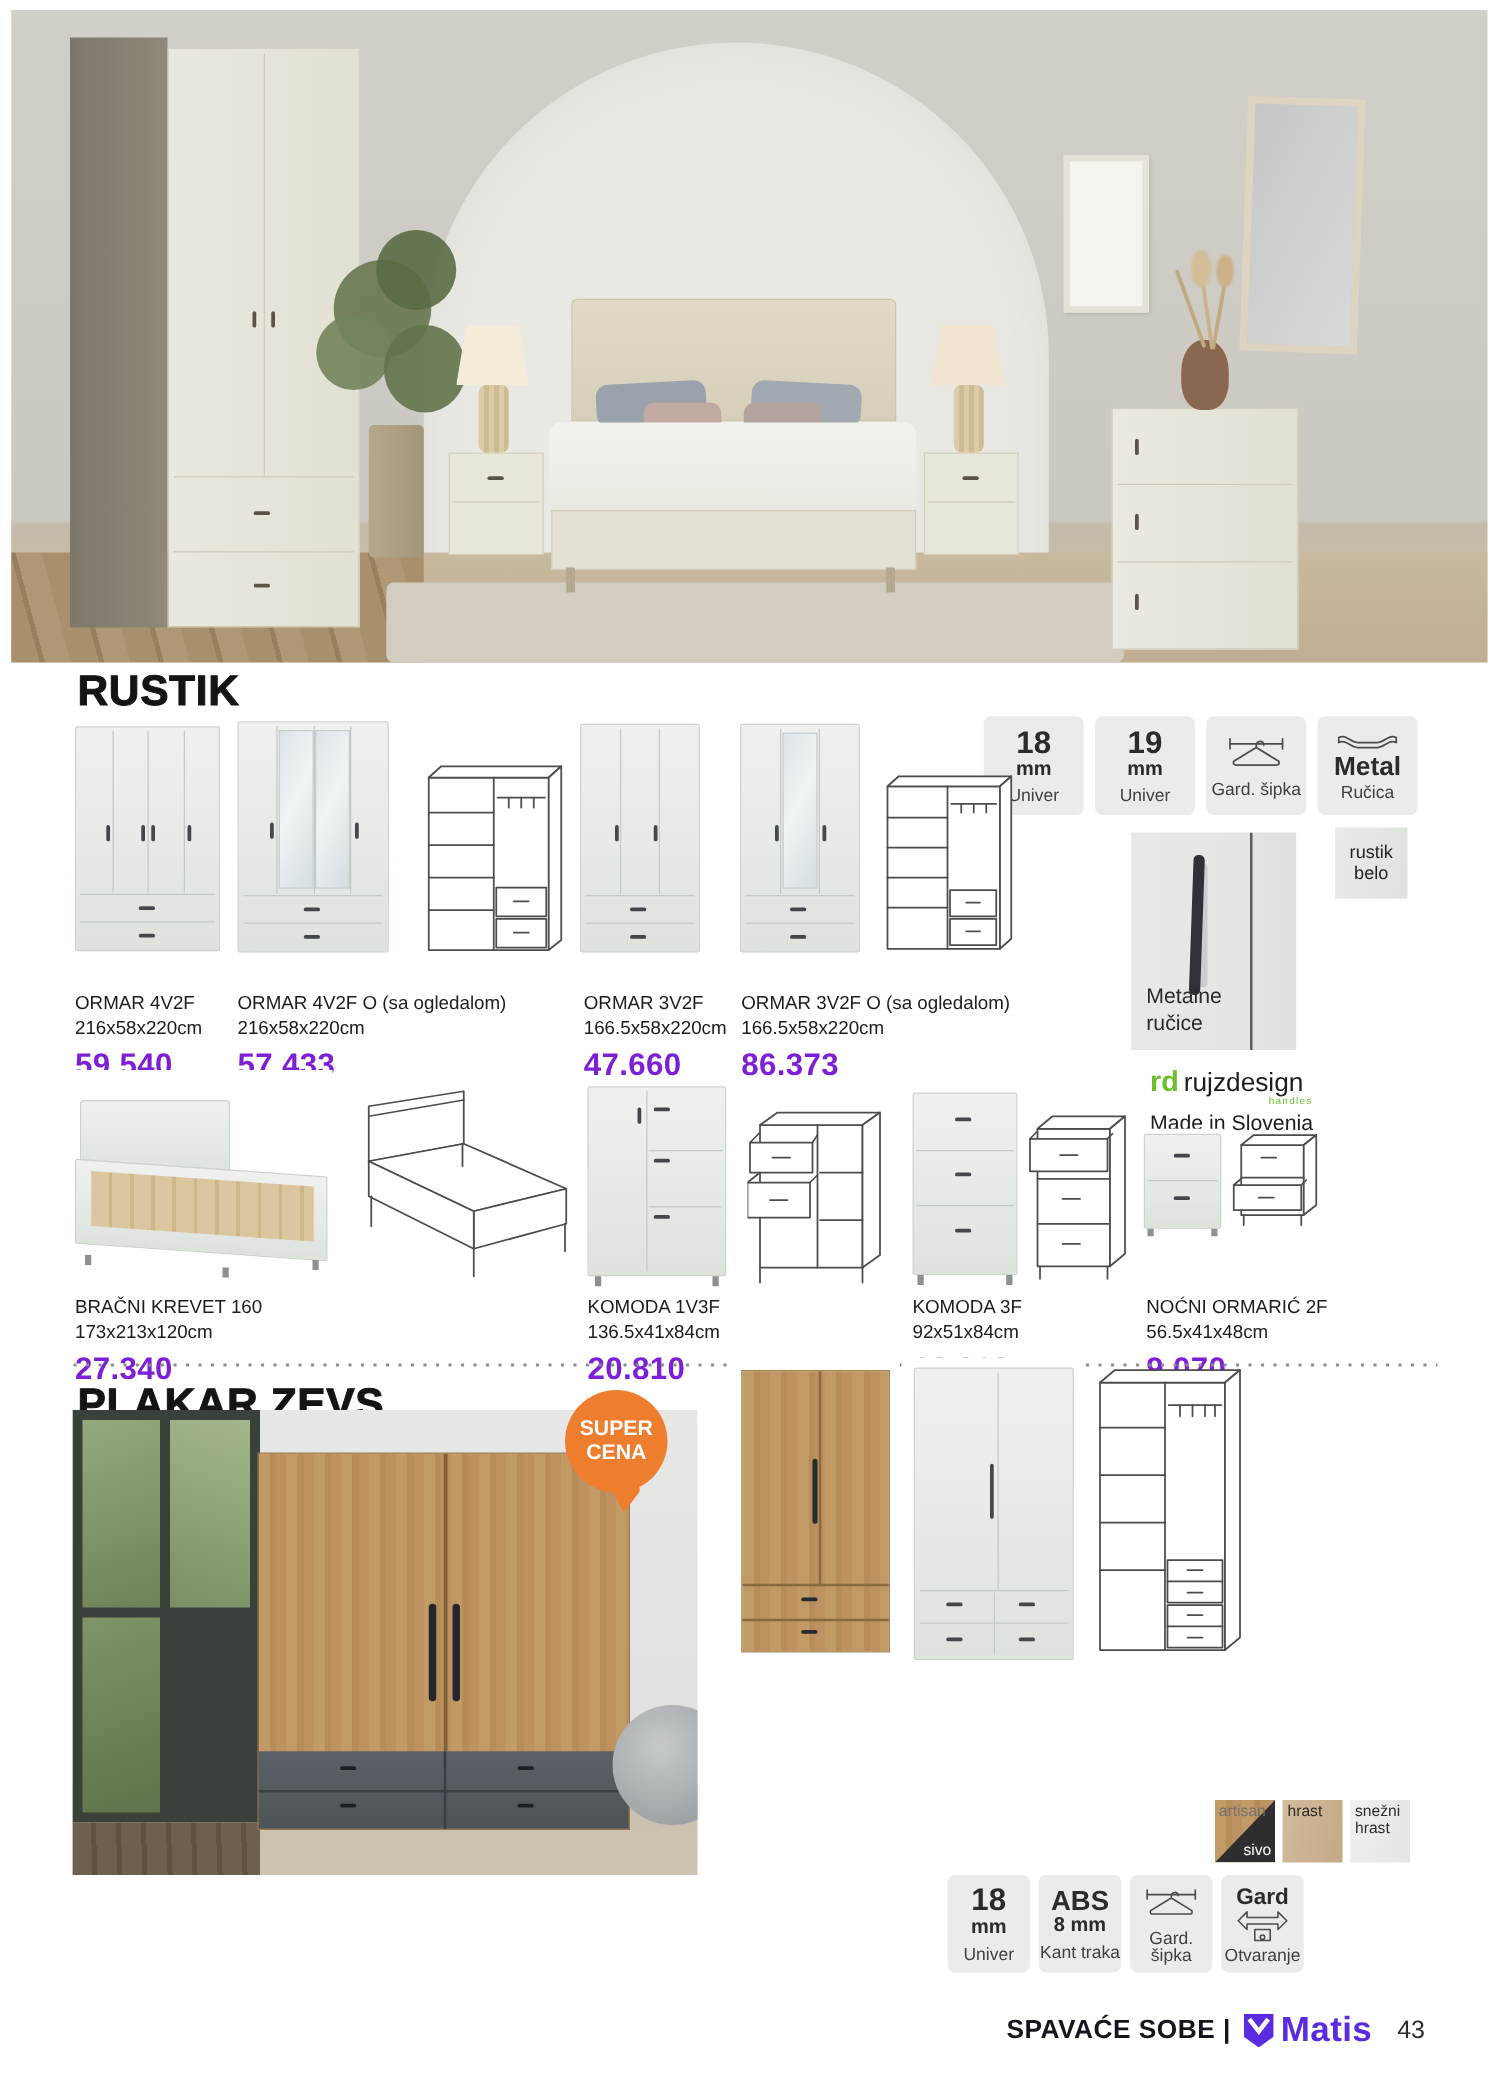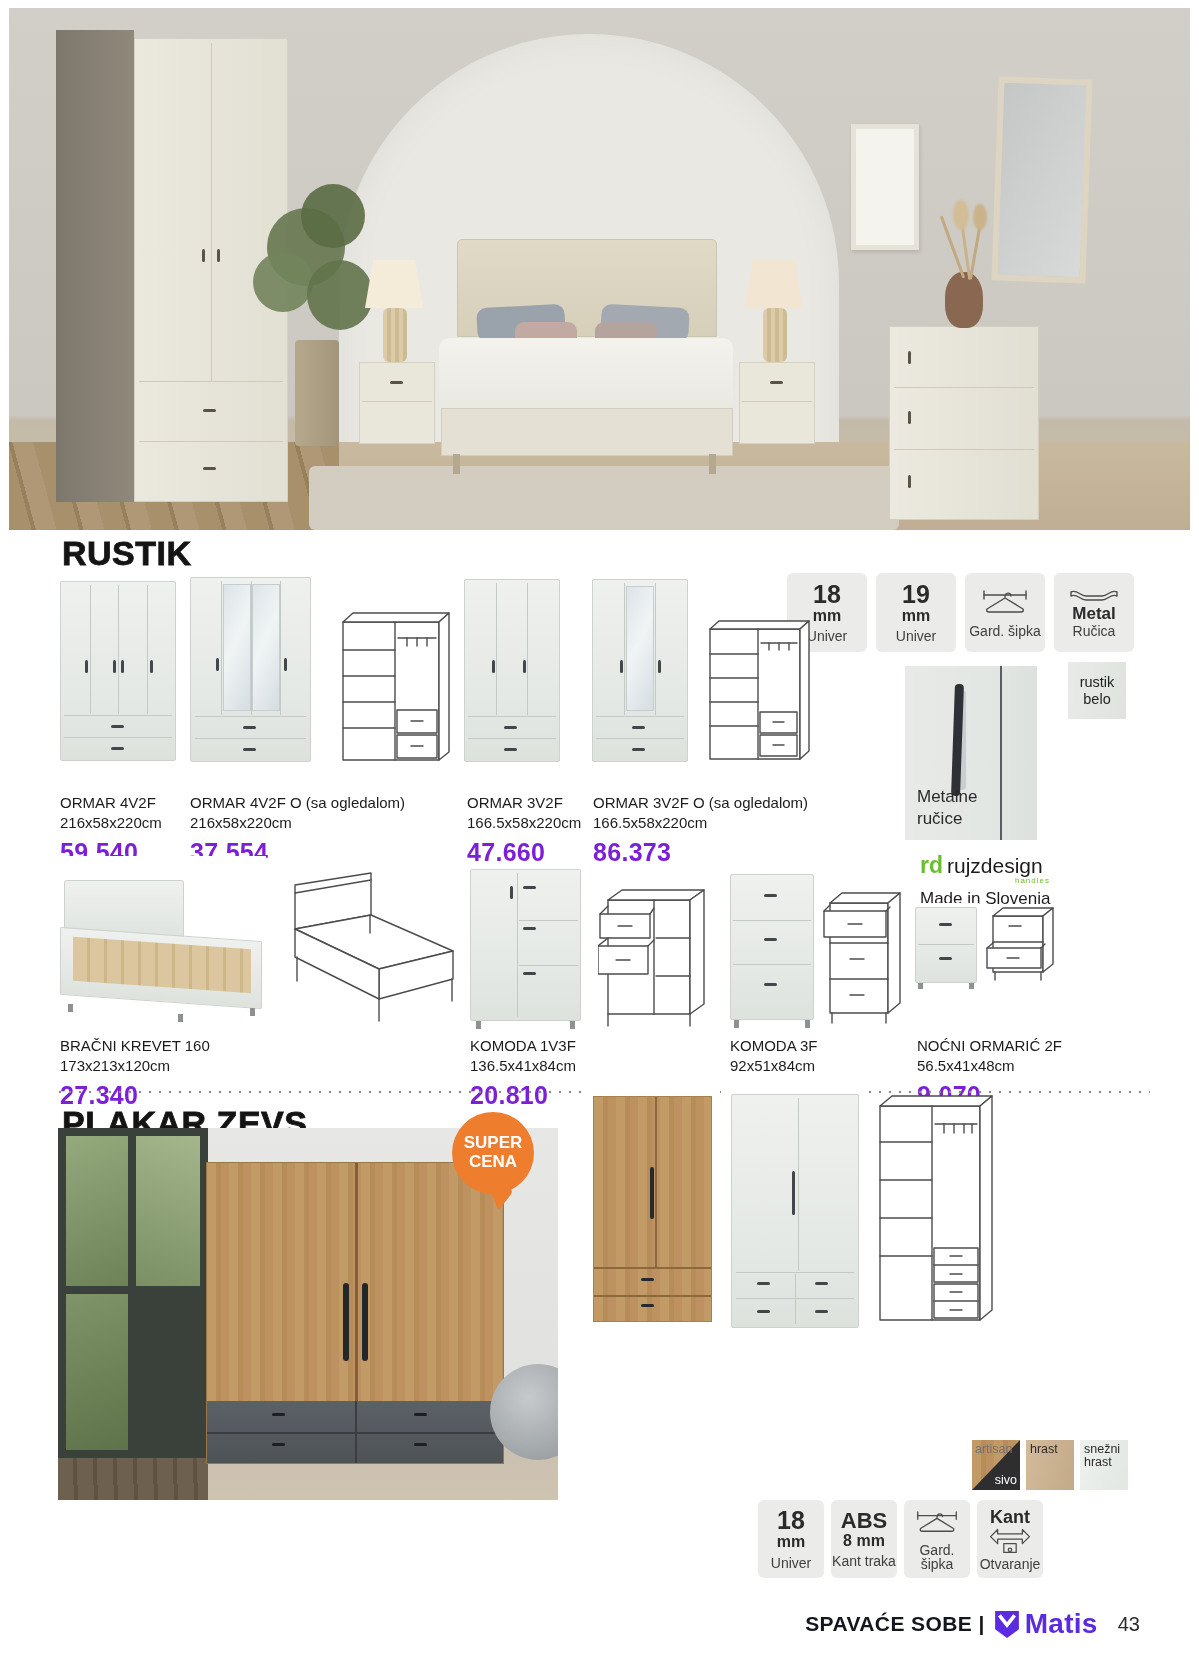--- a/index.html
+++ b/index.html
@@ -155,21 +155,21 @@
         </svg>
       </span>
       <div class="bl">Gard. šipka</div>
     </div>
     <div class="badge" style="width:80px;height:79px;">
       <span>
         <svg class="draw" width="50" height="18" viewBox="0 0 50 18">
           <path d="M2,5 C8,2 11,9 17,9 L33,9 C39,9 42,2 48,5 L48,9 C42,6 39,13 33,13 L17,13 C11,13 8,6 2,9 Z"></path>
         </svg>
       </span>
-      <div class="bv" style="font-size:17px;">Metal</div>
+      <div class="bv" style="font-size:21px;">Metal</div>
       <div class="bl" style="margin-top:2px;">Ručica</div>
     </div>
   </div>
 
   <div class="abs" style="left:1068px;top:662px;width:58px;height:57px;background:linear-gradient(100deg,#e8ebe7,#dfe3de);
               display:flex;flex-direction:column;align-items:center;justify-content:center;font-size:14.5px;color:#222;line-height:1.15;">
     <span>rustik</span>
     <span>belo</span>
   </div>
 
@@ -285,21 +285,21 @@
   </div>
 
   <div class="abs" style="left:60px;top:793px;width:125px;">
     <div class="pname">ORMAR 4V2F</div>
     <div class="pdims">216x58x220cm</div>
     <div class="pprice">59.540</div>
   </div>
   <div class="abs" style="left:190px;top:793px;width:265px;">
     <div class="pname">ORMAR 4V2F O (sa ogledalom)</div>
     <div class="pdims">216x58x220cm</div>
-    <div class="pprice">37.554</div>
+    <div class="pprice">57.433</div>
   </div>
   <div class="abs" style="left:467px;top:793px;width:125px;">
     <div class="pname">ORMAR 3V2F</div>
     <div class="pdims">166.5x58x220cm</div>
     <div class="pprice">47.660</div>
   </div>
   <div class="abs" style="left:593px;top:793px;width:265px;">
     <div class="pname">ORMAR 3V2F O (sa ogledalom)</div>
     <div class="pdims">166.5x58x220cm</div>
     <div class="pprice">86.373</div>
@@ -576,21 +576,21 @@
           <line x1="3" y1="8" x2="45" y2="8"></line>
             <line x1="3" y1="4" x2="3" y2="12"></line>
             <line x1="45" y1="4" x2="45" y2="12"></line>
           <path d="M24,10 c0,-5 6,-5 6,-1"></path>
           <path d="M24,11 L42,22 Q43,25 40,25 L8,25 Q5,25 6,22 Z"></path>
         </svg>
       </span>
       <div class="bl">Gard. šipka</div>
     </div>
     <div class="badge" style="width:66px;height:78px;">
-      <div class="bv" style="font-size:18px;">Kant</div>
+      <div class="bv" style="font-size:18px;">Gard</div>
       <span>
         <svg class="draw" width="46" height="30" viewBox="0 0 46 34">
           <polygon points="1,12 9,4 9,9 37,9 37,4 45,12 37,20 37,15 9,15 9,20"></polygon>
           <rect x="16" y="20" width="14" height="10"></rect>
           <circle cx="23" cy="27" r="2"></circle>
         </svg>
       </span>
       <div class="bl" style="margin-top:1px;">Otvaranje</div>
     </div>
   </div>

